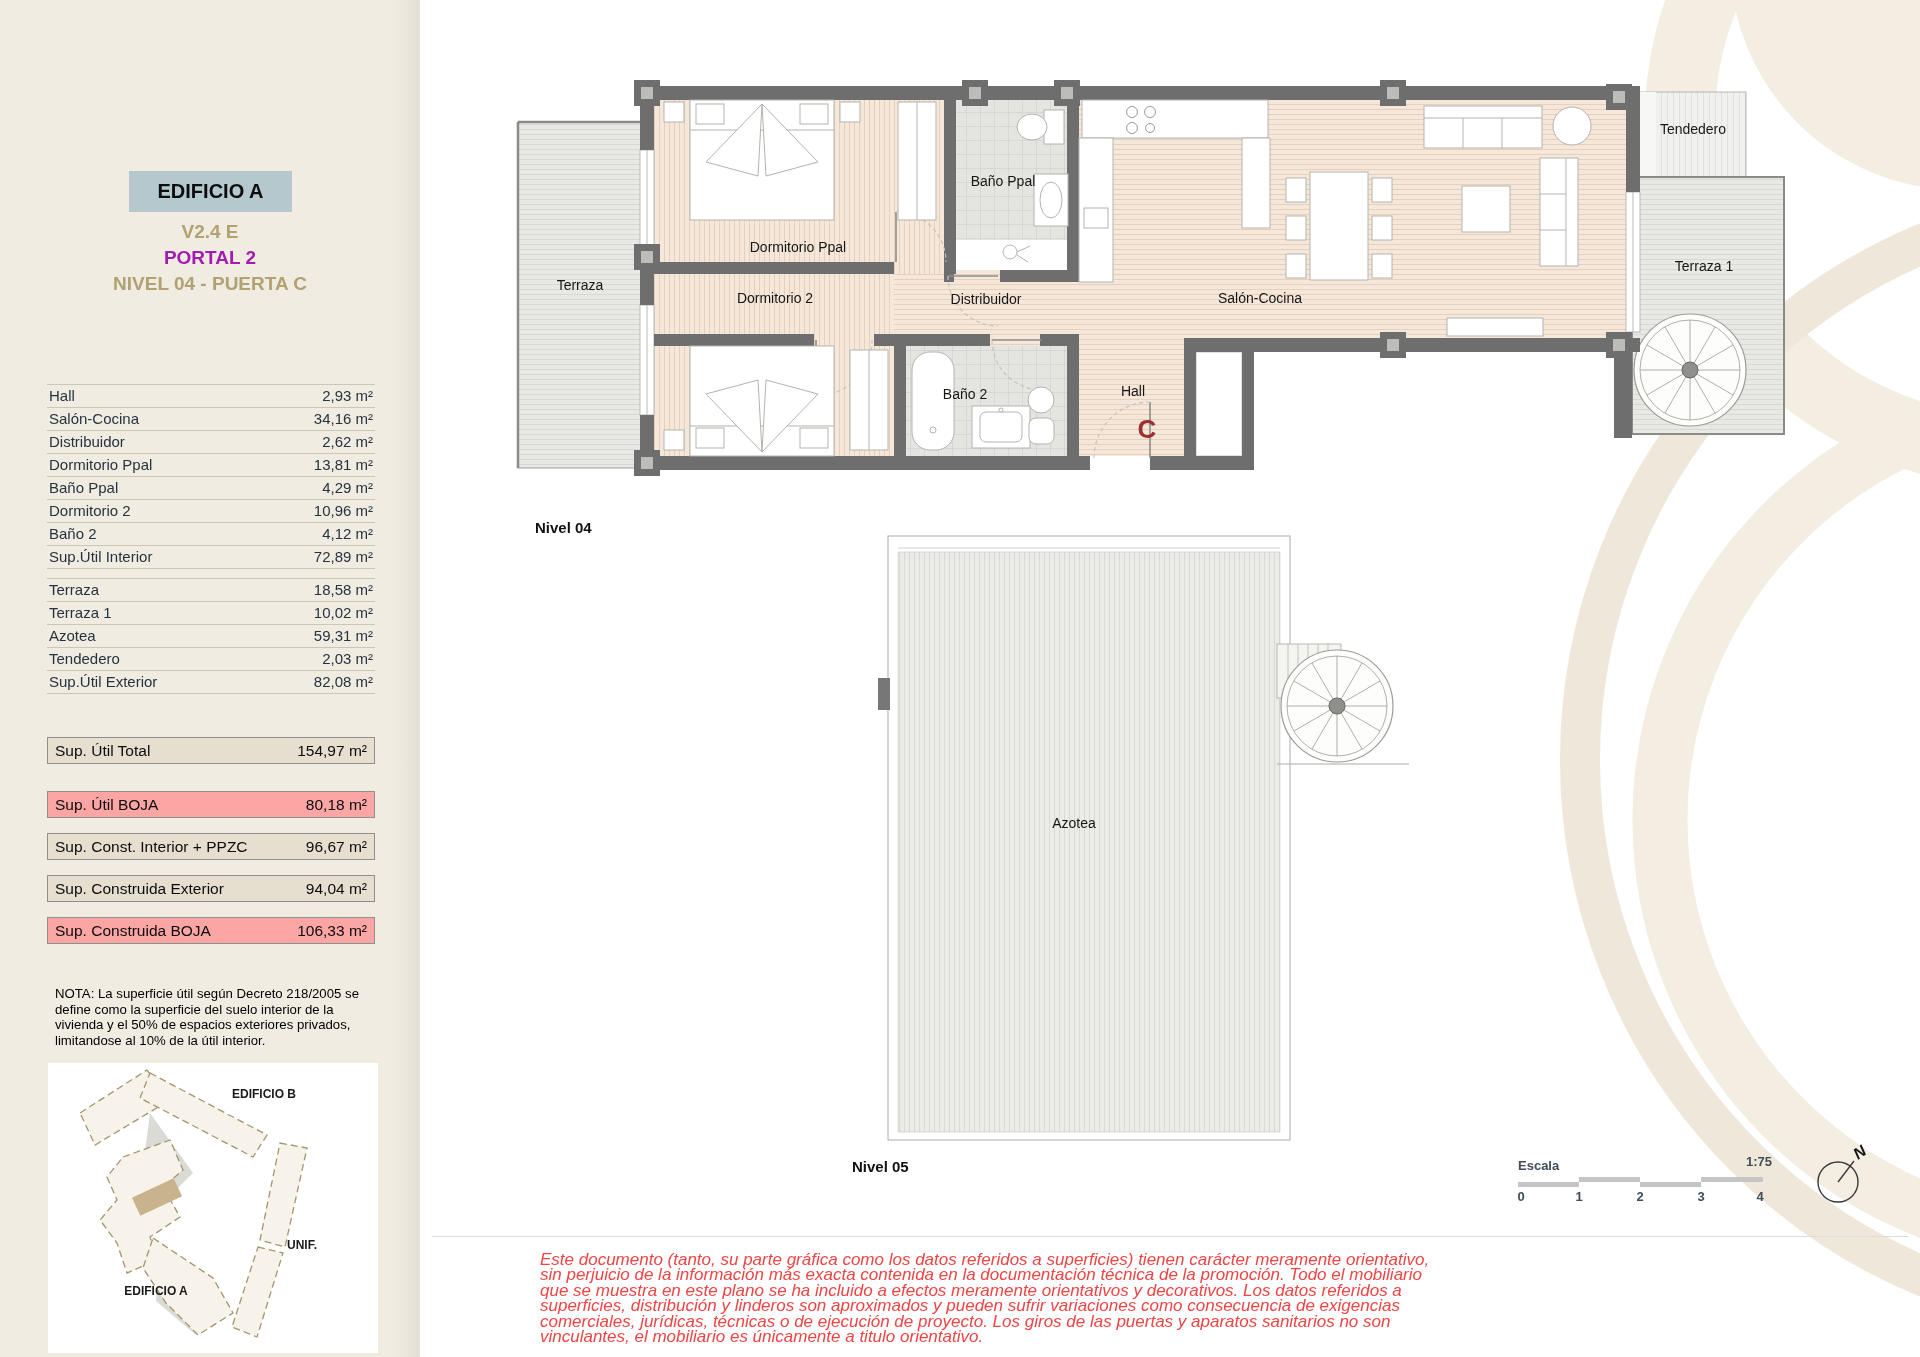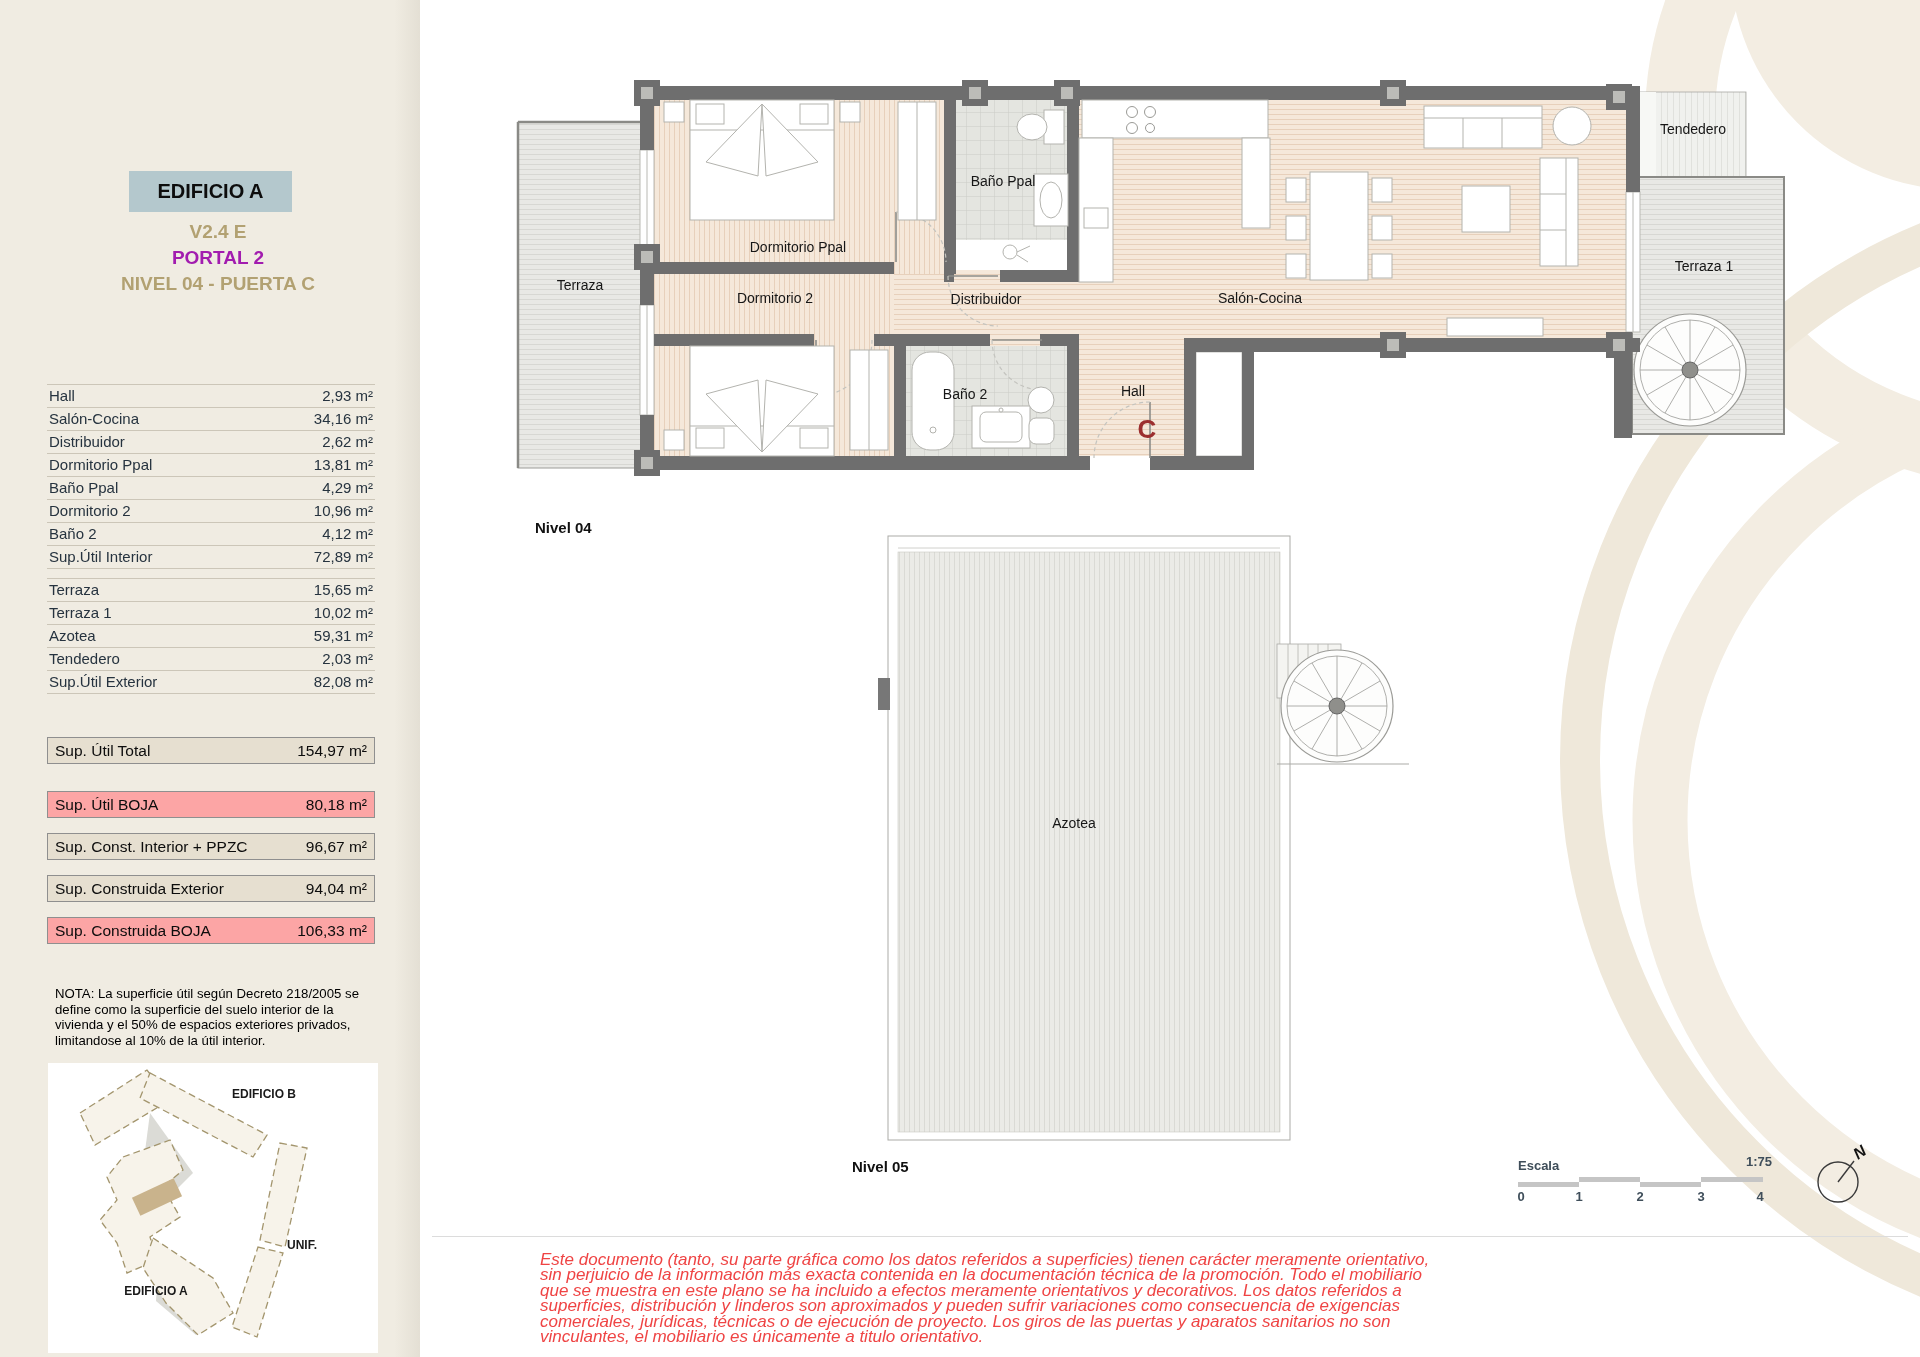--- a/index.html
+++ b/index.html
@@ -7,21 +7,21 @@
         font-family:"Liberation Sans", sans-serif;}
   svg{display:block;}
   #main-svg{position:absolute;left:0;top:0;z-index:0;pointer-events:none;}
   
   .sidebar{position:absolute;left:0;top:0;width:420px;height:1357px;background:#f0ece2;z-index:2;}
   .sidebar:after{content:"";position:absolute;right:0;top:0;width:26px;height:100%;
         background:linear-gradient(to right, rgba(120,110,90,0), rgba(120,110,90,.10));}
   .hdr{position:absolute;left:0;top:0;width:420px;text-align:center;}
   .hdr-box{position:absolute;left:129px;top:171px;width:163px;height:41px;background:#b4c8cd;
         display:flex;align-items:center;justify-content:center;font-size:20px;font-weight:bold;color:#0d0d0d;}
-  .hdr-sub{position:absolute;left:0;top:219px;width:420px;line-height:26px;font-size:19px;font-weight:bold;margin-left:8px;}
+  .hdr-sub{position:absolute;left:0;top:219px;width:420px;line-height:26px;font-size:19px;font-weight:bold;}
   .tan{color:#b2a172;} .blk{color:#a21caf;}
   .stable{position:absolute;left:47px;width:328px;border-bottom:1px solid #ccc6b8;}
   .srow{display:flex;justify-content:space-between;height:22px;line-height:22px;
         border-top:1px solid #ccc6b8;font-size:15px;color:#26333f;padding:0 2px;}
   .sbox{position:absolute;left:47px;width:328px;height:27px;box-sizing:border-box;border:1px solid #8f8f8f;
         background:#e6dfd0;display:flex;justify-content:space-between;align-items:center;
         padding:0 7px;font-size:15.5px;color:#0c0c0c;}
   .sbox.lite{background:#fca5a5;}
   .nota{position:absolute;left:55px;top:986px;width:314px;font-size:13.2px;line-height:15.5px;color:#000;}
   .siteplan{position:absolute;left:48px;top:1063px;}
@@ -335,21 +335,21 @@
         </div>
     <div class="srow">
           <span>Sup.Útil Interior</span>
           <span>72,89 m²</span>
         </div>
   </div>
 
   <div class="stable" style="top:578px">
     <div class="srow">
           <span>Terraza</span>
-          <span>15,65 m²</span>
+          <span>18,58 m²</span>
         </div>
     <div class="srow">
           <span>Terraza 1</span>
           <span>10,02 m²</span>
         </div>
     <div class="srow">
           <span>Azotea</span>
           <span>59,31 m²</span>
         </div>
     <div class="srow">

